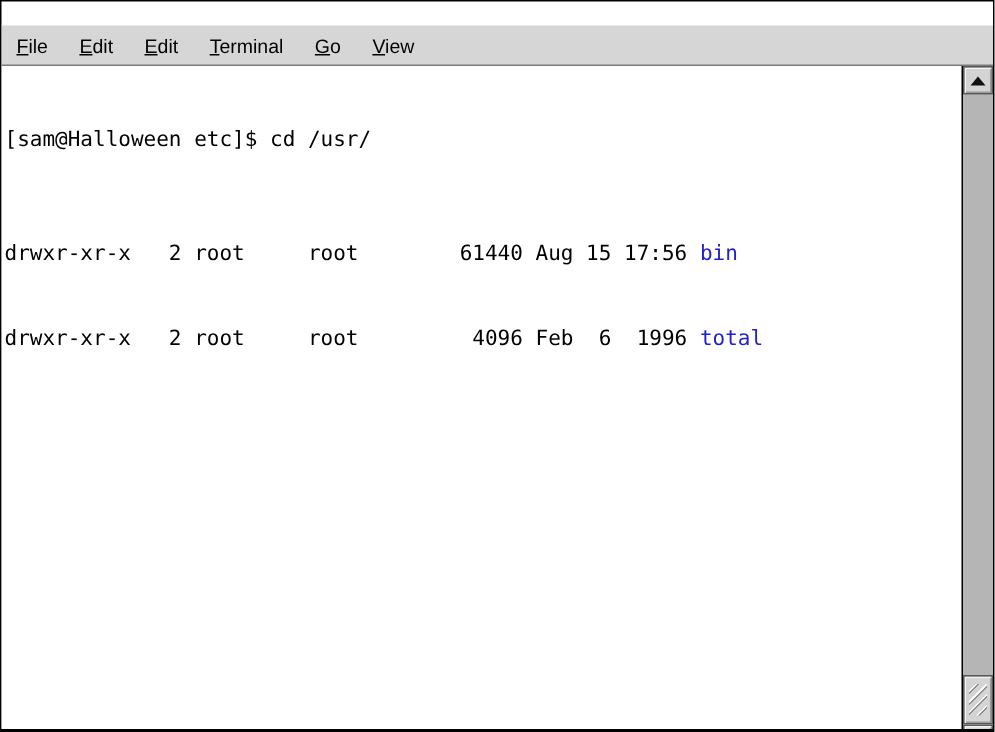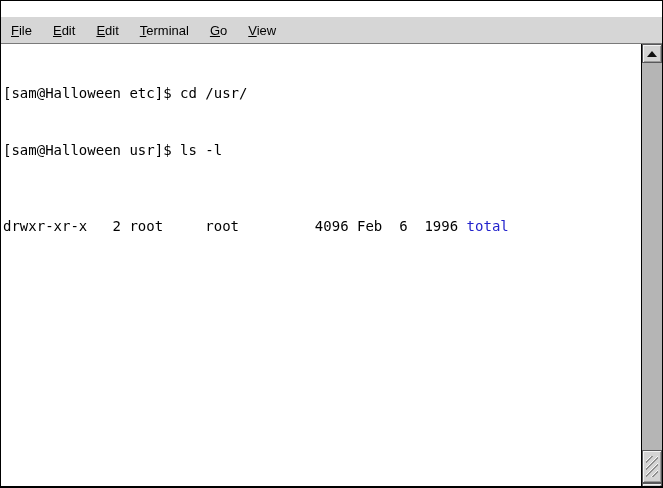--- a/index.html
+++ b/index.html
@@ -58,22 +58,22 @@
     <span class="menu-item">Edit</span>
     <span class="menu-item">Edit</span>
     <span class="menu-item">Terminal</span>
     <span class="menu-item">Go</span>
     <span class="menu-item">View</span>
   </div>
 
   <div class="content">
     <div class="term">
       <div>[sam@Halloween etc]$ cd /usr/</div>
-      <div>[sam@Halloween usr]$ ls -l</div>
 
+      <div><span>drwxr-xr-x   2 root     root        61440 Aug 15 17:56 </span><span class="dir">bin</span></div>
       <div><span>drwxr-xr-x   2 root     root         4096 Feb  6  1996 </span><span class="dir">total</span></div>
       
       
       
       
       
       
       
       
       

